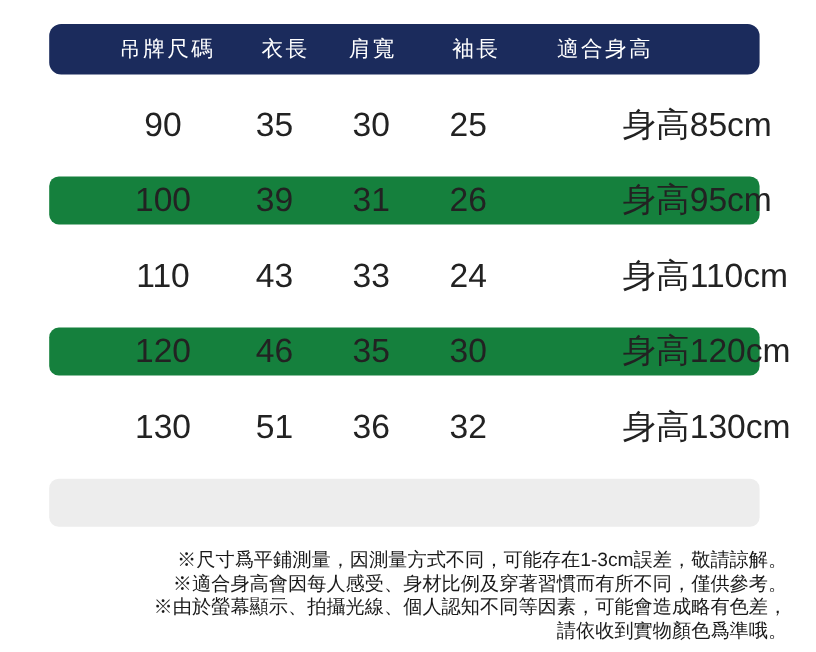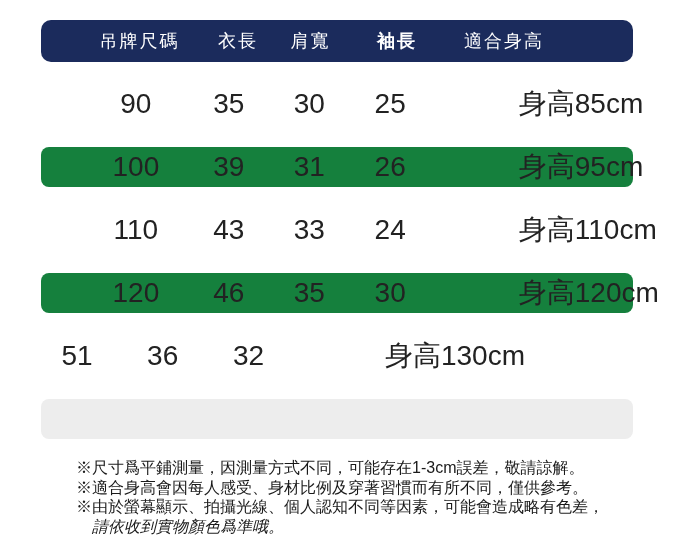--- a/index.html
+++ b/index.html
@@ -46,34 +46,35 @@
     height: 40px;
     margin: 11.5px 0;
     background: #ededed;
     border-radius: 8px;
   }
   .cell { text-align: center; white-space: nowrap; }
   .c1 { width: 21.1%; margin-left: 36px; }
   .c2 { width: 12.2%; }
   .c3 { width: 16.7%; }
   .c4 { width: 12.3%; }
-  .c5 { width: 16.9%; font-weight: bold; }
+  .c5 { width: 16.9%; }
   .c6 { width: 19.3%; }
   .notes {
     position: absolute;
-    left: 76px;
+    left: 86px;
     top: 458px;
     width: 570px;
     font-size: 16px;
     line-height: 19.5px;
     color: #1a1a1a;
     letter-spacing: 0;
+    text-align: right;
   }
   .notes .line { white-space: nowrap; }
-  .notes .indent { padding-left: 16px; font-style: italic; }
+  .notes .indent { padding-left: 16px; }
 </style>
 </head>
 <body>
 
 <div class="canvas">
 
   <div class="size-table">
 
     <div class="thead">
       <div class="cell c1">吊牌尺碼</div>
@@ -115,20 +116,21 @@
       <div class="row striped">
         <div class="cell c1">120</div>
         <div class="cell c2">46</div>
         <div class="cell c3">35</div>
         <div class="cell c4">30</div>
         <div class="cell c5"></div>
         <div class="cell c6">身高120cm</div>
       </div>
 
       <div class="row">
+        <div class="cell c1">130</div>
         <div class="cell c2">51</div>
         <div class="cell c3">36</div>
         <div class="cell c4">32</div>
         <div class="cell c5"></div>
         <div class="cell c6">身高130cm</div>
       </div>
 
       <div class="empty-band"></div>
 
     </div>

